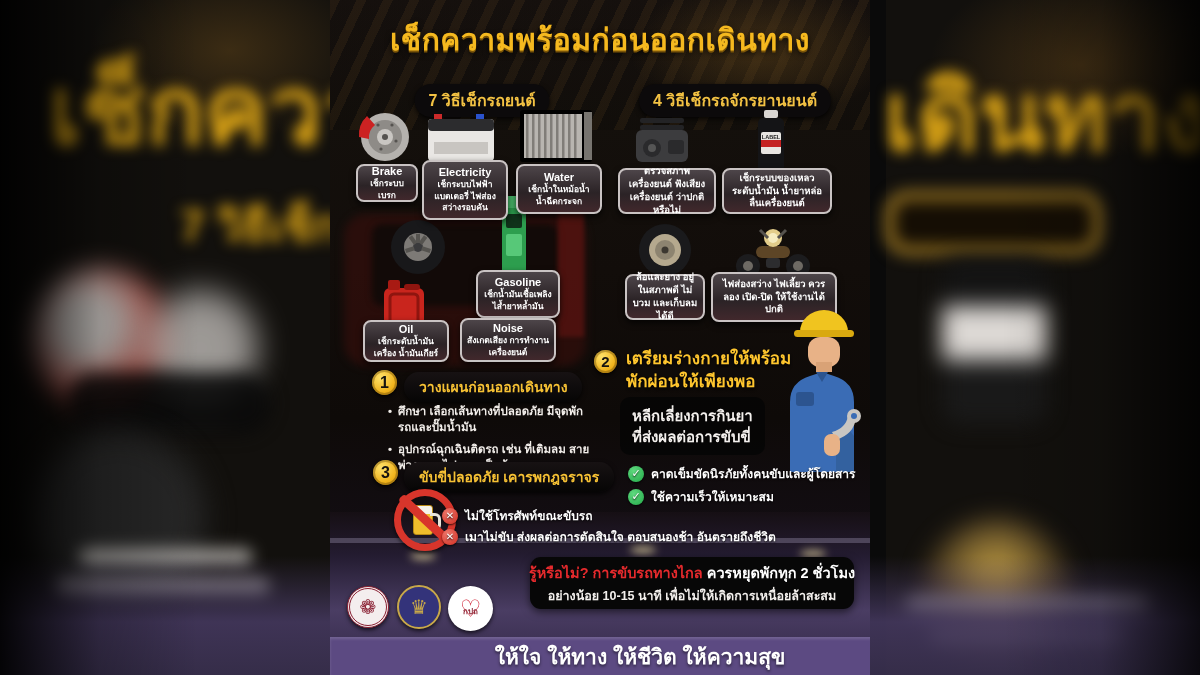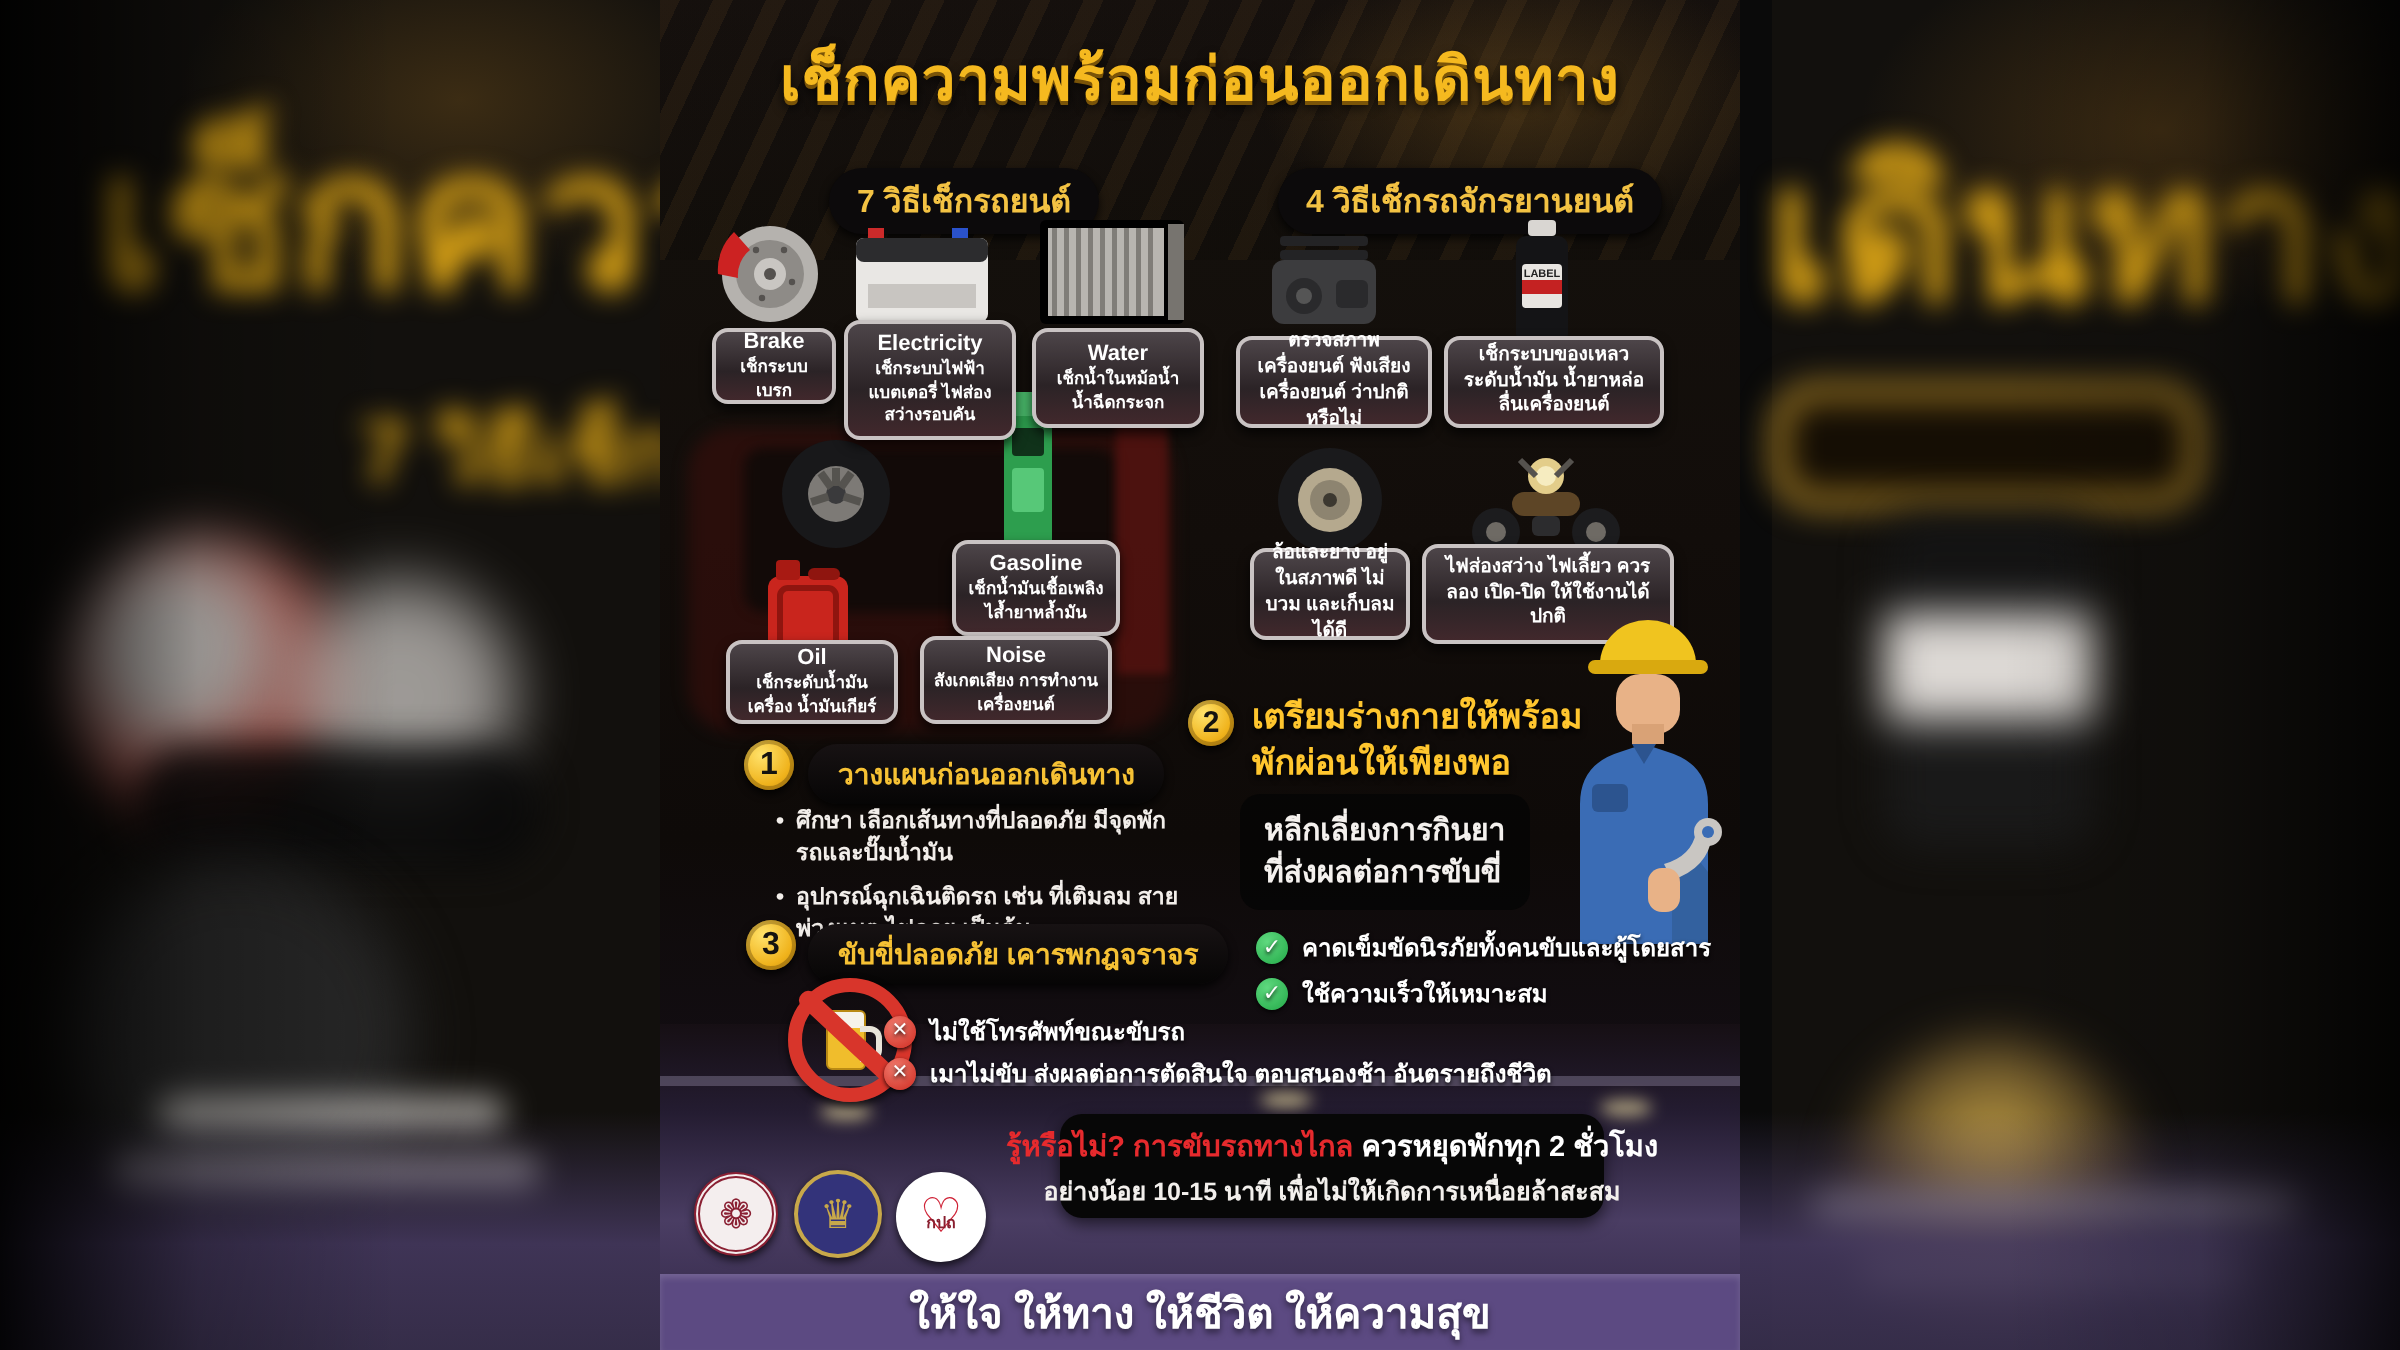--- a/index.html
+++ b/index.html
@@ -76,39 +76,39 @@
     box-shadow:0 1px 2px rgba(0,0,0,.8);}
 
   #no-alcohol{position:absolute;left:64px;top:489px;width:62px;height:62px;}
   #no-alcohol .ring{position:absolute;inset:0;border:7px solid #d8352b;border-radius:50%;box-sizing:border-box;
     box-shadow:0 2px 4px rgba(0,0,0,.7);}
   #no-alcohol .mug{position:absolute;left:19px;top:16px;width:18px;height:28px;background:linear-gradient(180deg,#f6f3ea 0 8px,#f0bd2c 8px 100%);
     border-radius:3px;border:1px solid #b98a14;}
   #no-alcohol .handle{position:absolute;left:36px;top:24px;width:8px;height:12px;border:3px solid #e9e5da;border-left:none;border-radius:0 6px 6px 0;}
   #no-alcohol .bar{position:absolute;left:-2px;top:26px;width:66px;height:9px;background:#d8352b;transform:rotate(43deg);border-radius:4px;}
 
-  #tip-box{position:absolute;left:200px;top:557px;width:272px;height:52px;background:#070707;border-radius:11px;
+  #tip-box{position:absolute;left:200px;top:557px;width:324px;height:52px;background:#070707;border-radius:11px;
     display:flex;flex-direction:column;align-items:center;justify-content:center;gap:2px;
     box-shadow:0 3px 8px rgba(0,0,0,.6);}
   #tip-box .l1{font-size:14.5px;font-weight:bold;white-space:nowrap;color:#fff;}
   #tip-box .l1 .lead{color:#e62a2d;}
   #tip-box .l2{font-size:12.5px;font-weight:bold;color:#f2efec;white-space:nowrap;}
 
   .logo{position:absolute;border-radius:50%;box-shadow:0 2px 4px rgba(0,0,0,.7);}
   #logo1{left:17px;top:586px;width:42px;height:42px;background:#f4eeee;
     border:3px double #8a2033;box-sizing:border-box;display:flex;align-items:center;justify-content:center;color:#8a2033;font-size:20px;}
   #logo2{left:67px;top:585px;width:44px;height:44px;background:#33337a;
     border:2px solid #c8a84a;box-sizing:border-box;display:flex;align-items:center;justify-content:center;color:#c8a84a;font-size:20px;}
   #logo3{left:118px;top:586px;width:45px;height:45px;background:#fff;display:flex;flex-direction:column;align-items:center;justify-content:center;}
   #logo3 .heart{color:#cf2236;font-size:24px;line-height:.8;}
   #logo3 .txt{color:#8a1f2f;font-size:8px;font-weight:bold;margin-top:-14px;}
 
   #footer-bar{position:absolute;left:0;top:637px;width:540px;height:38px;background:#5c4a82;
     display:flex;align-items:center;justify-content:center;
-    box-shadow:inset 0 2px 3px rgba(255,255,255,.15);}
+    box-shadow:inset 0 2px 3px rgba(255,255,255,.15);padding-left:40px;}
   #footer-bar .slogan{color:#fff;font-weight:bold;font-size:21px;text-shadow:0 2px 3px rgba(0,0,0,.5);white-space:nowrap;}
 
   .img{position:absolute;}
 </style>
 </head>
 <body>
 
 <div id="bg-left" class="bgpanel">
   <div class="blob" style="left:90px;top:-40px;width:280px;height:180px;background:radial-gradient(closest-side,rgba(110,78,28,.45),rgba(0,0,0,0));"></div>
   <div class="blur-big-text" style="left:48px;top:34px;font-size:96px;">เช็กควา</div>

